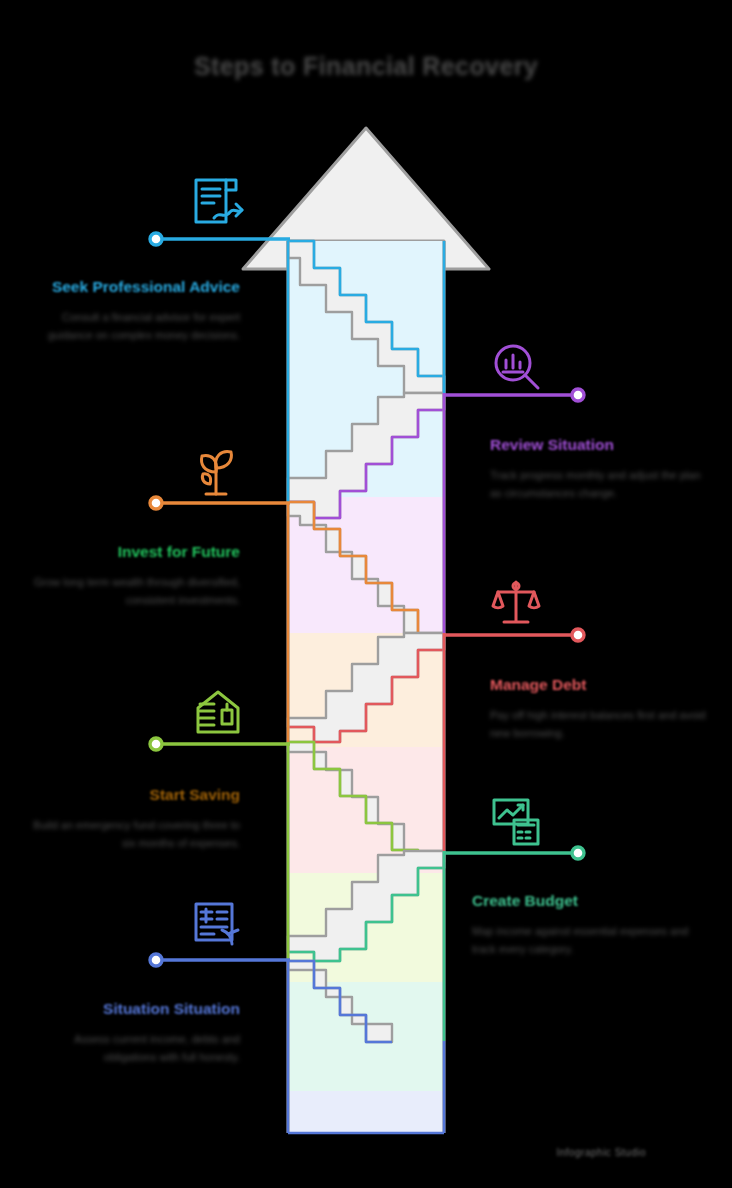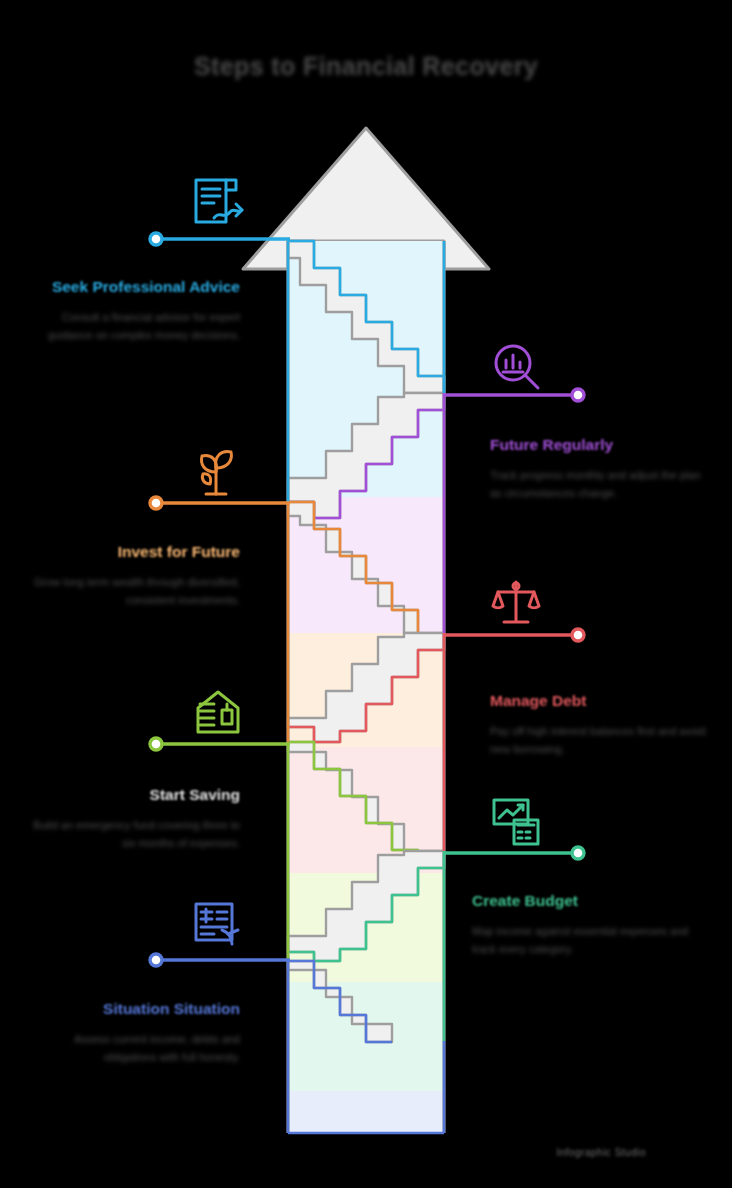--- a/index.html
+++ b/index.html
@@ -178,36 +178,36 @@
       <path d="M30,30 C36,32 40,38 40,44 M36,34 L46,30"></path>
     </g>
   </svg>
 
   <div class="blk left" style="left:20px;top:276px;">
     <div class="hd" style="color:#29abe2">Seek Professional Advice</div>
     <div class="bd">Consult a financial advisor for expert guidance on complex money decisions.</div>
   </div>
 
   <div class="blk right" style="left:490px;top:434px;">
-    <div class="hd" style="color:#a14fd6">Future Regularly</div>
+    <div class="hd" style="color:#a14fd6">Review Situation</div>
     <div class="bd">Track progress monthly and adjust the plan as circumstances change.</div>
   </div>
 
   <div class="blk left" style="left:20px;top:541px;">
-    <div class="hd" style="color:#fdba74">Invest for Future</div>
+    <div class="hd" style="color:#22c55e">Invest for Future</div>
     <div class="bd">Grow long term wealth through diversified, consistent investments.</div>
   </div>
 
-  <div class="blk right" style="left:490px;top:674px;margin-top:16px;">
+  <div class="blk right" style="left:490px;top:674px;">
     <div class="hd" style="color:#e2585c">Manage Debt</div>
     <div class="bd">Pay off high interest balances first and avoid new borrowing.</div>
   </div>
 
   <div class="blk left" style="left:20px;top:784px;">
-    <div class="hd" style="color:#e5e5e5">Start Saving</div>
+    <div class="hd" style="color:#a16207">Start Saving</div>
     <div class="bd">Build an emergency fund covering three to six months of expenses.</div>
   </div>
 
   <div class="blk right" style="left:472px;top:890px;">
     <div class="hd" style="color:#3ec28f">Create Budget</div>
     <div class="bd">Map income against essential expenses and track every category.</div>
   </div>
 
   <div class="blk left" style="left:20px;top:998px;">
     <div class="hd" style="color:#5577d8">Situation Situation</div>

